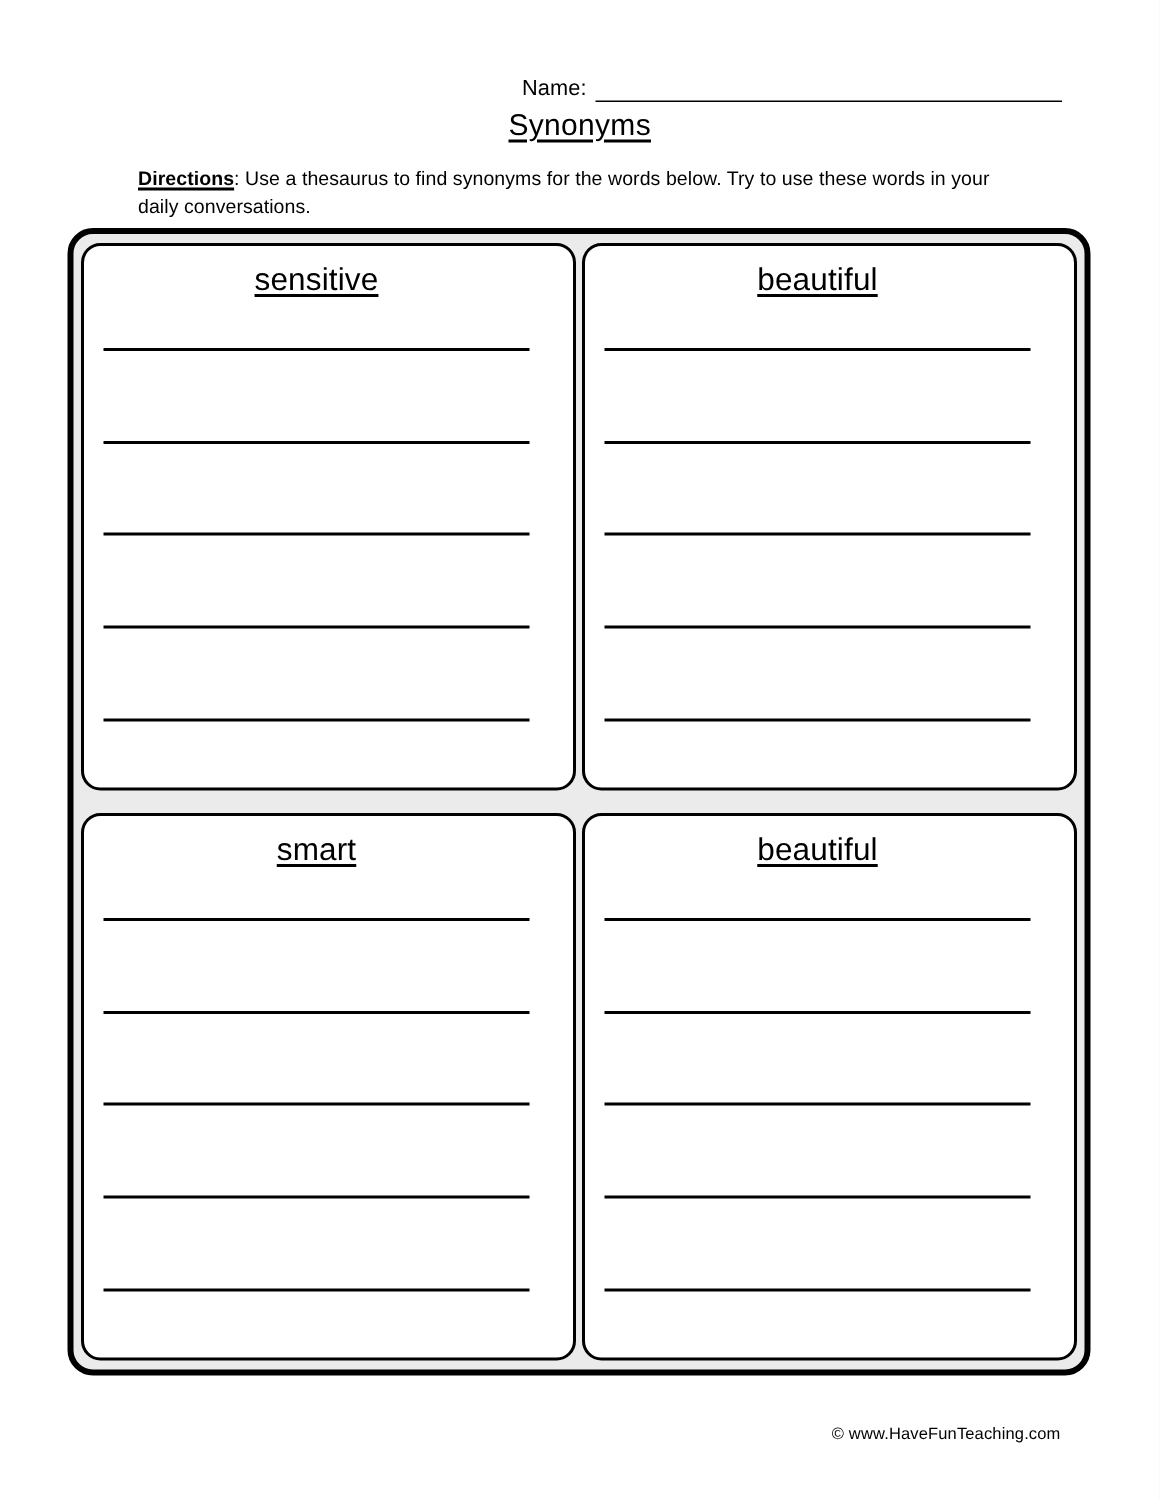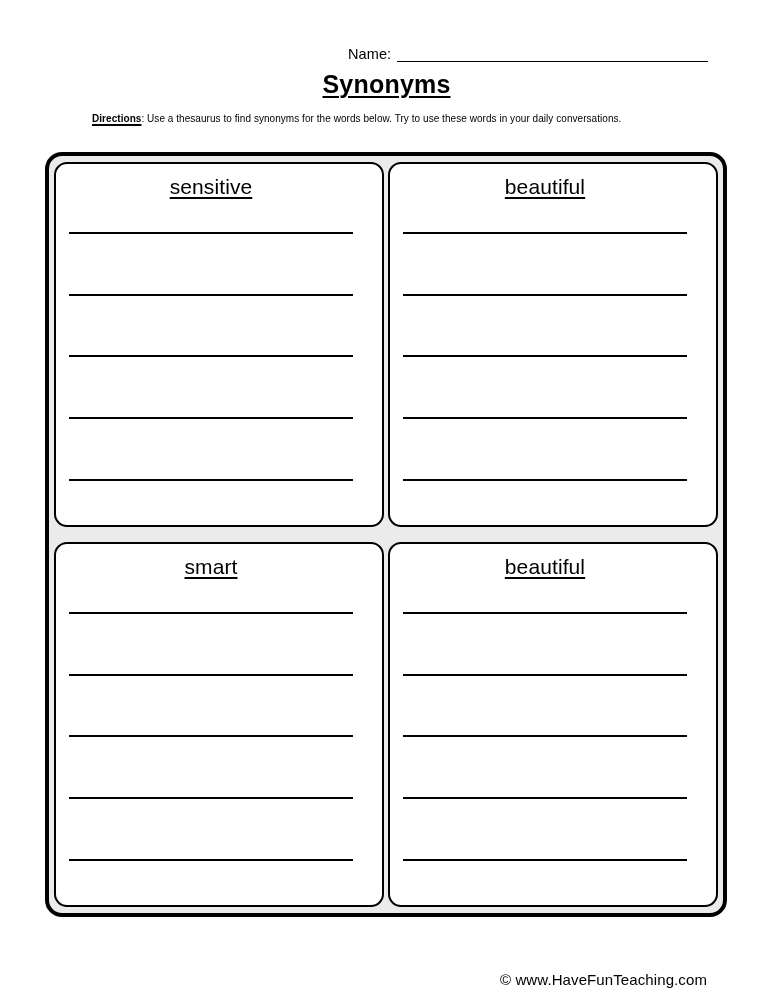--- a/index.html
+++ b/index.html
@@ -17,21 +17,21 @@
   }
 
   
   .name-row {
     position: absolute;
     left: 348px;
     top: 46px;
     width: 360px;
     height: 22px;
     display: flex;
-    align-items: flex-start;
+    align-items: flex-end;
   }
   .name-label {
     font-size: 14.5px;
     line-height: 16px;
     letter-spacing: 0.1px;
     white-space: nowrap;
     padding-bottom: 1px;
   }
   .name-blank {
     flex: 1;
@@ -40,38 +40,38 @@
     height: 15px;
   }
 
   
   .page-title {
     position: absolute;
     left: 0;
     right: 0;
     top: 70px;
     text-align: center;
-    font-size: 25px;
+    font-size: 20px;
     line-height: 29px;
-    font-weight: 700;
+    font-weight: 400;
     letter-spacing: 0.2px;
   }
   .page-title span {
     text-decoration: underline;
     text-underline-offset: 3px;
     text-decoration-thickness: 1.6px;
   }
 
   
   .directions {
     position: absolute;
     left: 92px;
     top: 110px;
     width: 580px;
-    font-size: 10px;
+    font-size: 13px;
     line-height: 18.5px;
     letter-spacing: 0.05px;
   }
   .directions-label {
     font-weight: bold;
     text-decoration: underline;
     text-underline-offset: 2px;
     text-decoration-thickness: 1.5px;
   }
 
@@ -132,22 +132,22 @@
   .write-line {
     height: 0;
     border-bottom: 2.1px solid #000000;
     width: 100%;
   }
 
   
   .footer {
     position: absolute;
     right: 66px;
-    top: 972px;
-    font-size: 15px;
+    top: 948px;
+    font-size: 11px;
     line-height: 16px;
     letter-spacing: 0.1px;
     white-space: nowrap;
   }
 </style>
 </head>
 <body>
 
 <div class="name-row">
   <div class="name-label">Name:</div>

